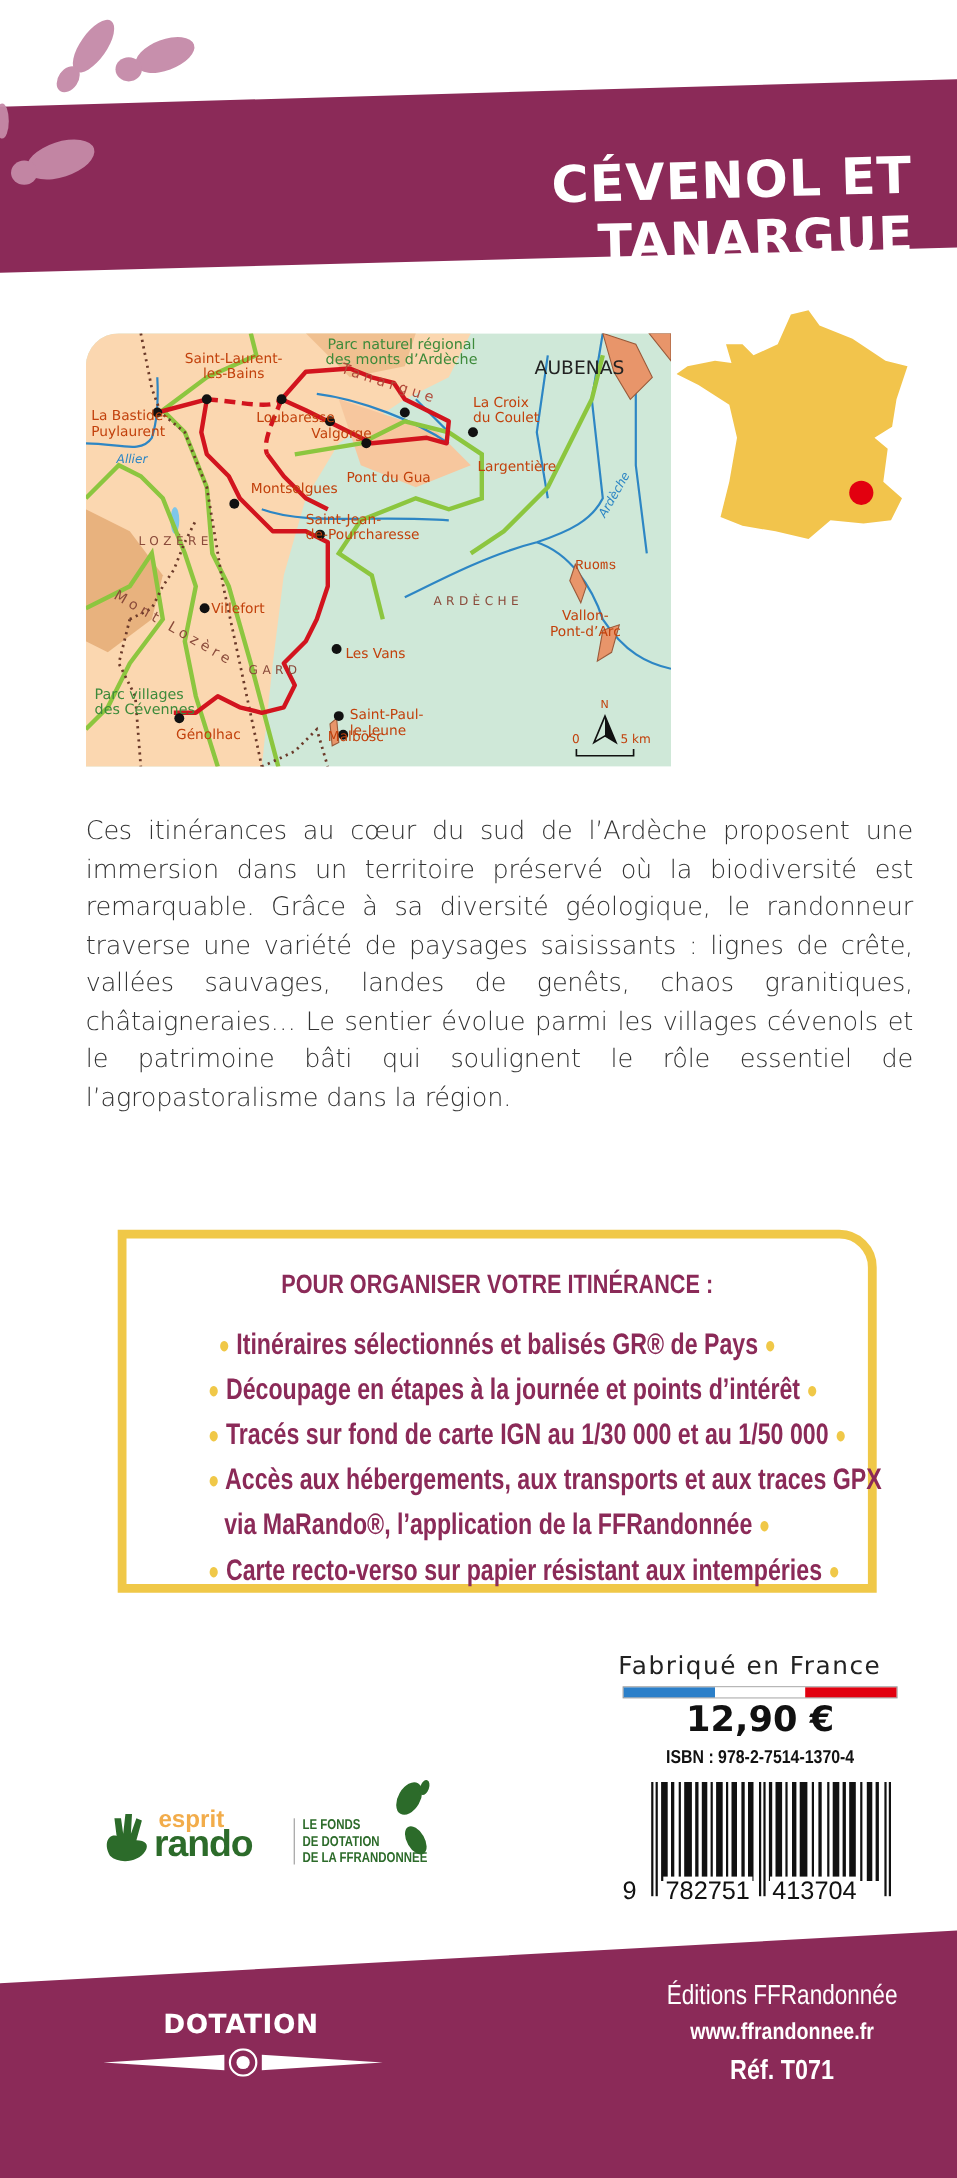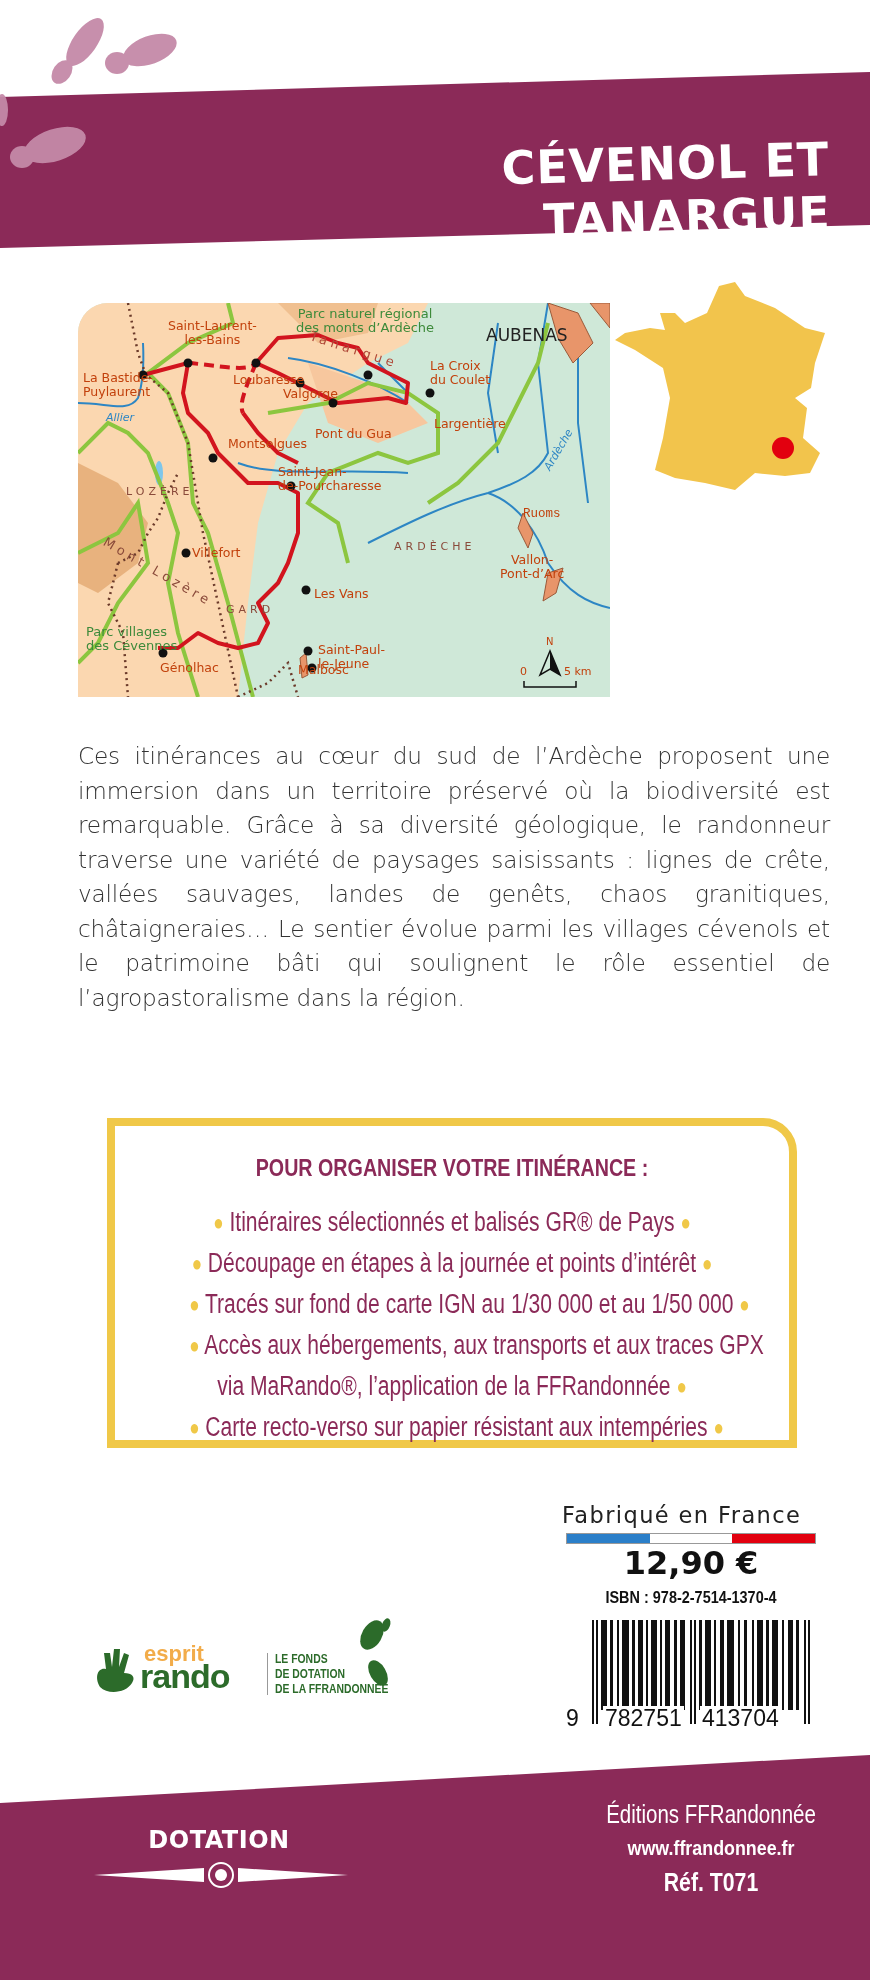--- a/index.html
+++ b/index.html
@@ -20,21 +20,21 @@
   .map-label.river { color:#2d86c4; font-size:11px; font-style:italic; }
 
   .france { position:absolute; left:615px; top:278px; width:232px; height:215px; }
 
   
   .desc { position:absolute; left:78px; top:716px; width:752px; font-family:"DejaVu Sans", sans-serif; font-size:23.2px; line-height:34.5px; color:#333; text-align:justify; font-weight:300; letter-spacing:-0.2px; }
 
   
   .features { position:absolute; left:107px; top:1118px; width:690px; height:330px; border:8px solid #f0c848; border-radius:0 34px 0 0; box-sizing:border-box; }
   .features h2 { margin:0; position:absolute; top:28px; left:0; right:0; text-align:center; color:#8b2a58; font-family:"Liberation Sans", sans-serif; font-weight:bold; font-size:24px; letter-spacing:0px; transform:scaleX(0.82); }
-  .features ul { list-style:none; margin:0; padding:0; position:absolute; top:76px; left:0; right:0; }
+  .features ul { list-style:none; margin:0; padding:0; position:absolute; top:76px; left:0; right:0;font-weight:bold; }
   .features li { text-align:center; color:#8b2a58; font-family:"Liberation Sans", sans-serif; font-size:27px; line-height:41px; transform:scaleX(0.78); white-space:nowrap; }
   .dot { color:#f0c848; font-size:22px; vertical-align:1px; }
 
   
   .fund { position:absolute; left:92px; top:1545px; width:302px; height:152px; }
   .fund-top { position:absolute; left:0; top:0; width:302px; height:88px; background:#f2ac4a; border-radius:4px; }
   .fund-amount { position:absolute; left:12px; top:4px; font-family:"Liberation Sans", sans-serif; font-weight:bold; font-size:66px; color:#fff; line-height:80px; transform:scaleX(0.78); transform-origin:left center; letter-spacing:-1px; }
   .fund-note { position:absolute; left:178px; top:10px; font-family:"Liberation Sans", sans-serif; font-weight:bold; font-size:15px; line-height:17px; color:#fff; transform:scaleX(0.78); transform-origin:left top; white-space:nowrap; }
   .esprit { position:absolute; left:0; top:98px; width:170px; height:54px; }
   .esprit-word1 { position:absolute; left:52px; top:-2px; font-family:"Liberation Sans", sans-serif; font-weight:bold; font-size:22px; color:#f2ac4a; }

